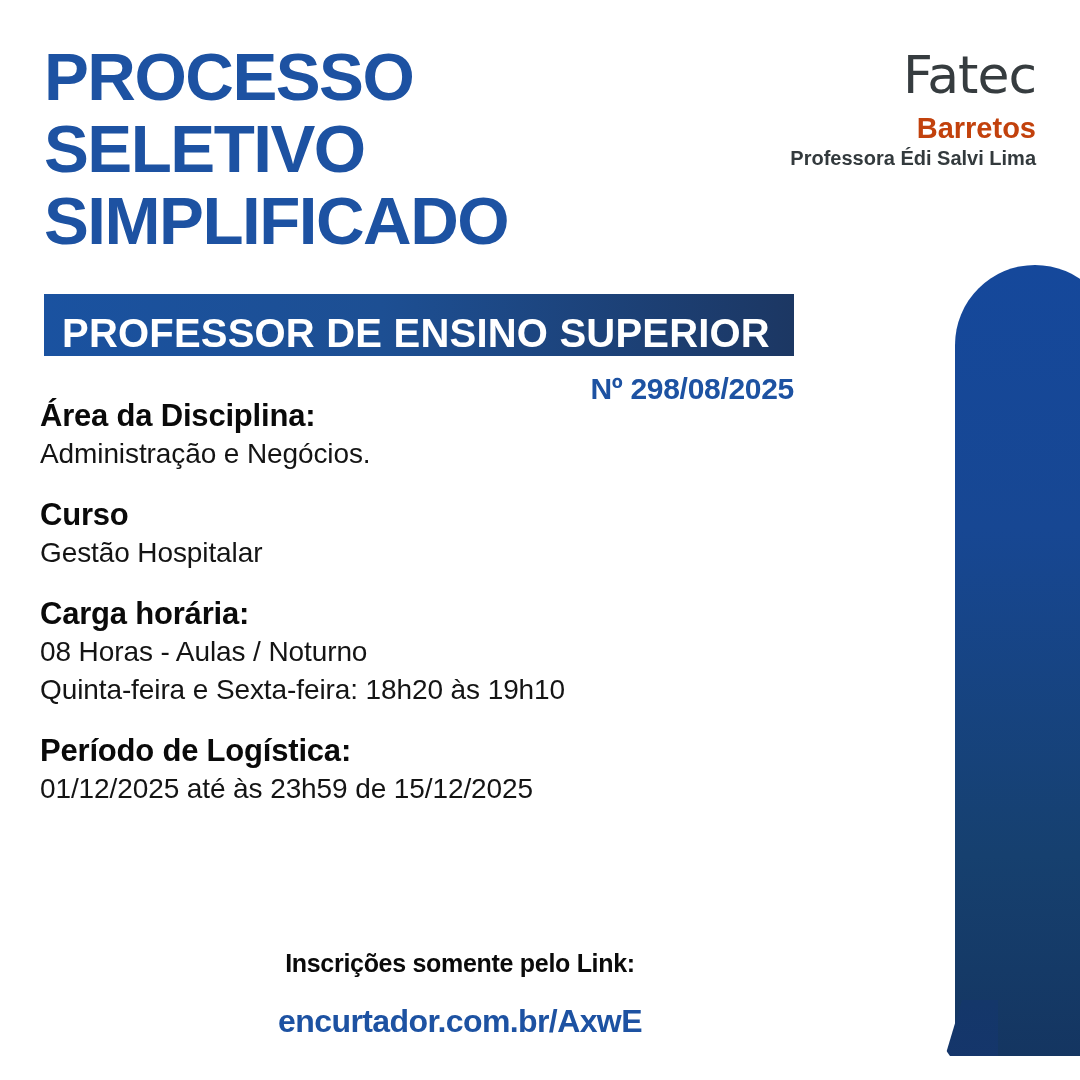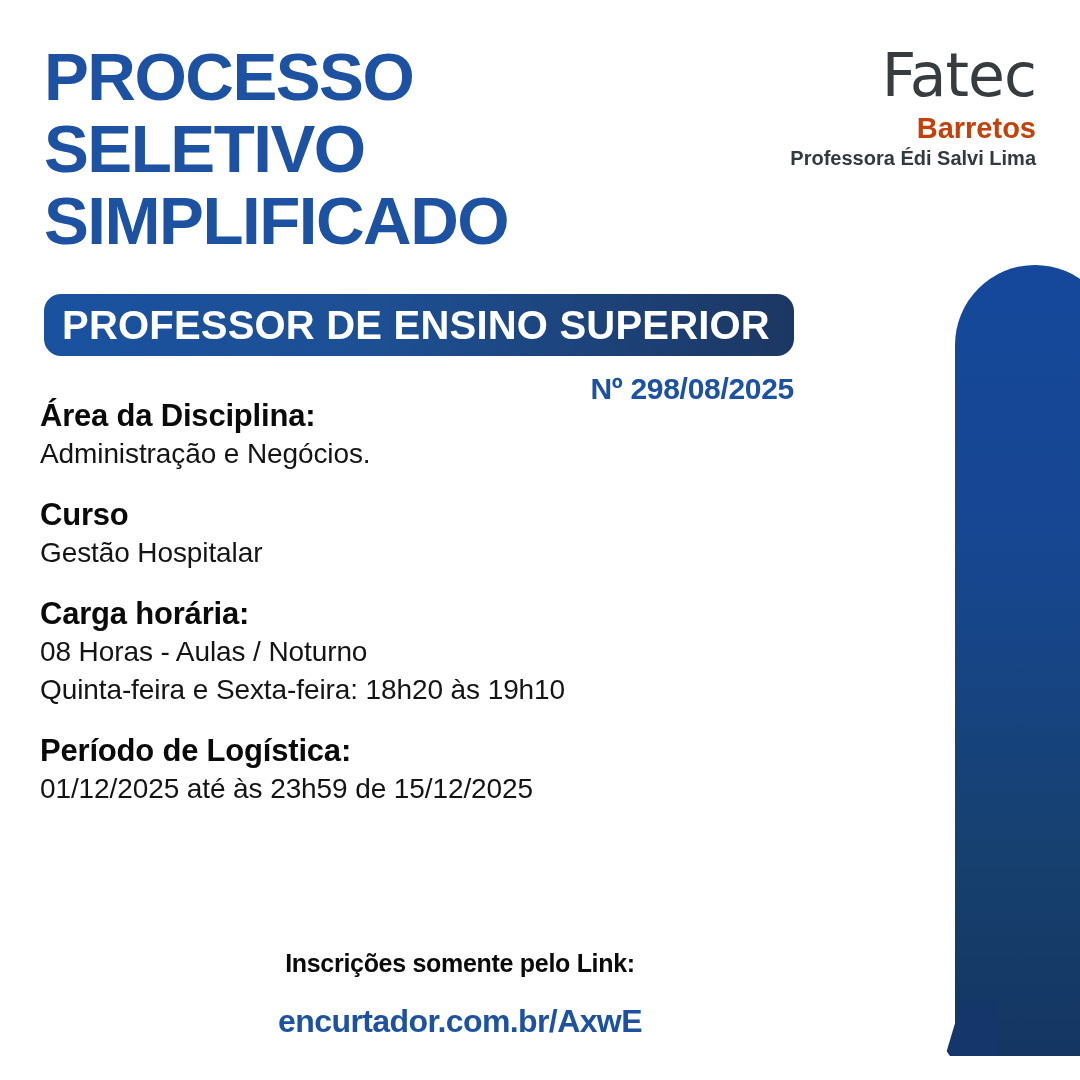--- a/index.html
+++ b/index.html
@@ -65,21 +65,21 @@
 
   
   .logo {
     position: absolute;
     right: 44px;
     top: 34px;
     text-align: right;
     z-index: 2;
   }
   .logo-fatec {
-    font-size: 60px;
+    font-size: 52px;
     line-height: 82px;
     font-weight: 400;
     color: #363c3f;
     letter-spacing: -1px;
     font-family: "DejaVu Sans", sans-serif;
   }
   .logo-barretos {
     font-size: 29px;
     line-height: 33px;
     font-weight: 700;
@@ -97,23 +97,22 @@
 
   
   .banner {
     position: absolute;
     left: 44px;
     top: 294px;
     width: 750px;
     height: 62px;
     background: linear-gradient(90deg, #1a52a0 0%, #1d4f93 45%, #1c3763 100%);
     display: flex;
-    align-items: center;
-    z-index: 2;
-    border-radius: 17px;
+    align-items: flex-end;
+    z-index: 2;
   }
   .banner-text {
     color: #ffffff;
     font-size: 40px;
     font-weight: 700;
     letter-spacing: 0.2px;
     padding-left: 18px;
     white-space: nowrap;
     font-stretch: condensed;
   }

